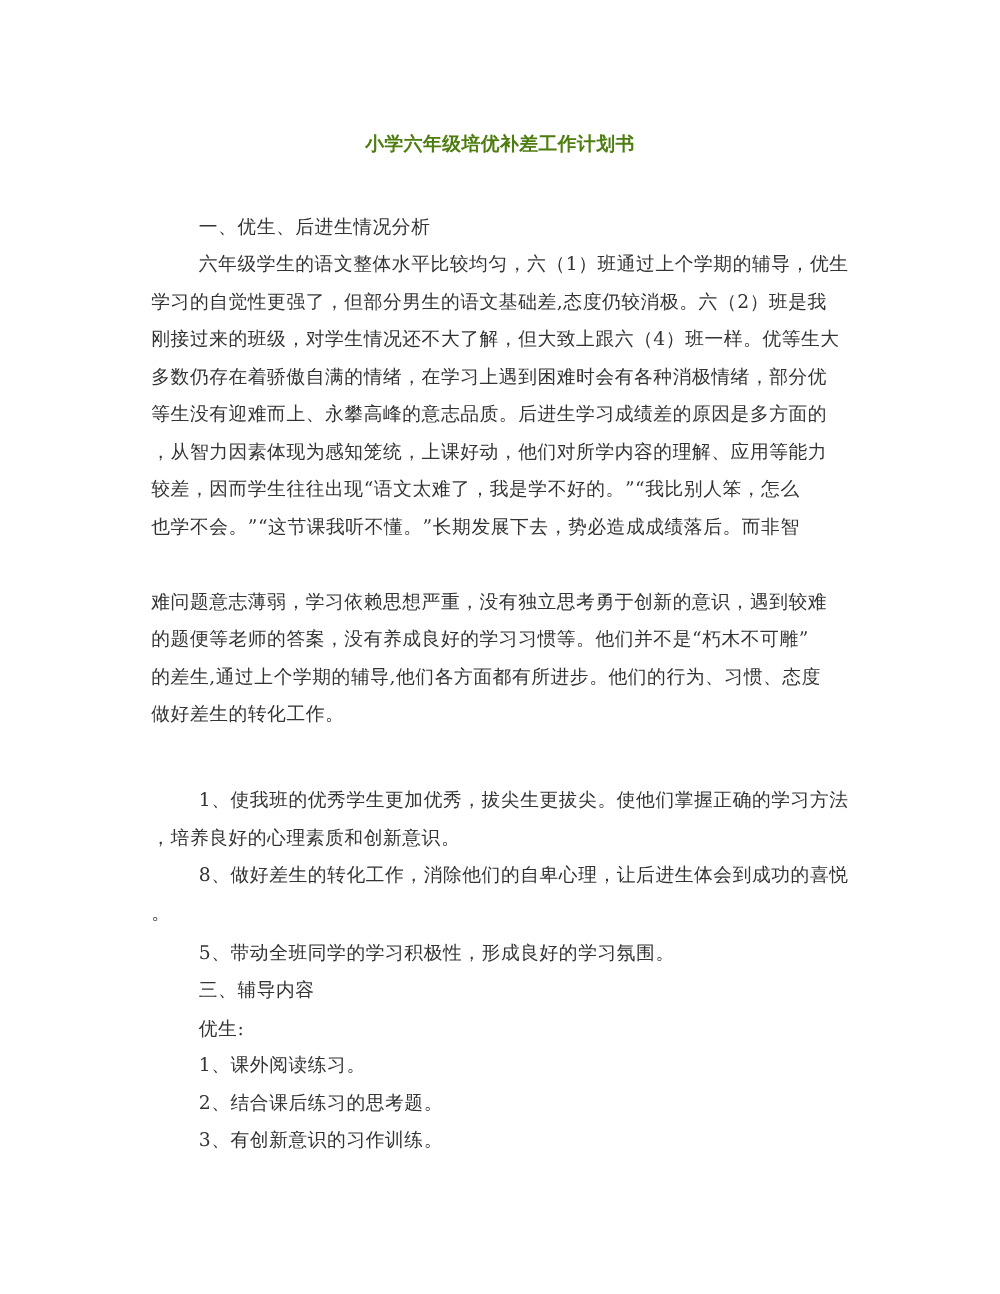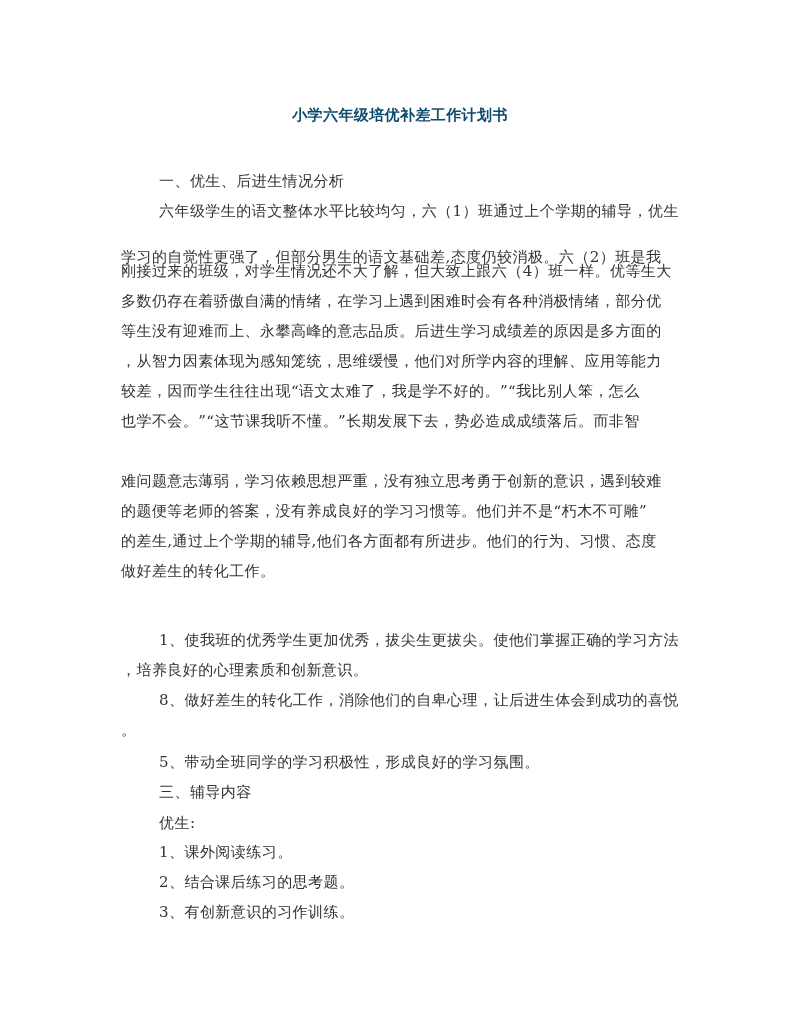--- a/index.html
+++ b/index.html
@@ -4,44 +4,44 @@
 <style>
   html, body { margin: 0; padding: 0; background: #ffffff; }
   body { width: 800px; height: 1035px; position: relative; overflow: hidden; }
   .page {
     position: absolute; left: 0; top: 0; width: 800px; height: 1035px;
     font-family: "DejaVu Serif", "Liberation Serif", serif;
     color: #333333;
   }
   .title {
     position: absolute; left: 0; width: 800px; top: 106px;
-    text-align: center; color: #0c4a6e; font-size: 15px; font-weight: bold;
+    text-align: center; color: #4d7c0f; font-size: 15px; font-weight: bold;
     letter-spacing: 0.4px;
   }
   .line {
     position: absolute; left: 121px; width: 560px;
     font-size: 15px; line-height: 20px; white-space: nowrap;
     letter-spacing: 0.45px;
   }
   .indent { left: 159px; }
 </style>
 </head>
 <body>
 
 <div class="page">
   <div class="title">小学六年级培优补差工作计划书</div>
 
   <div class="line indent" style="top:171px">一、优生、后进生情况分析</div>
 
   <div class="line indent" style="top:201px">六年级学生的语文整体水平比较均匀，六（1）班通过上个学期的辅导，优生</div>
-  <div class="line" style="top:247px">学习的自觉性更强了，但部分男生的语文基础差,态度仍较消极。六（2）班是我</div>
+  <div class="line" style="top:231px">学习的自觉性更强了，但部分男生的语文基础差,态度仍较消极。六（2）班是我</div>
   <div class="line" style="top:261px">刚接过来的班级，对学生情况还不大了解，但大致上跟六（4）班一样。优等生大</div>
   <div class="line" style="top:291px">多数仍存在着骄傲自满的情绪，在学习上遇到困难时会有各种消极情绪，部分优</div>
   <div class="line" style="top:321px">等生没有迎难而上、永攀高峰的意志品质。后进生学习成绩差的原因是多方面的</div>
-  <div class="line" style="top:351px">，从智力因素体现为感知笼统，思维缓慢，他们对所学内容的理解、应用等能力</div>
+  <div class="line" style="top:351px">，从智力因素体现为感知笼统，上课好动，他们对所学内容的理解、应用等能力</div>
   <div class="line" style="top:381px">较差，因而学生往往出现“语文太难了，我是学不好的。”“我比别人笨，怎么</div>
   <div class="line" style="top:411px">也学不会。”“这节课我听不懂。”长期发展下去，势必造成成绩落后。而非智</div>
   <div class="line" style="top:471px">难问题意志薄弱，学习依赖思想严重，没有独立思考勇于创新的意识，遇到较难</div>
   <div class="line" style="top:501px">的题便等老师的答案，没有养成良好的学习习惯等。他们并不是“朽木不可雕”</div>
   <div class="line" style="top:531px">的差生,通过上个学期的辅导,他们各方面都有所进步。他们的行为、习惯、态度</div>
   <div class="line" style="top:561px">做好差生的转化工作。</div>
 
 
   <div class="line indent" style="top:630px">1、使我班的优秀学生更加优秀，拔尖生更拔尖。使他们掌握正确的学习方法</div>
   <div class="line" style="top:660px">，培养良好的心理素质和创新意识。</div>

